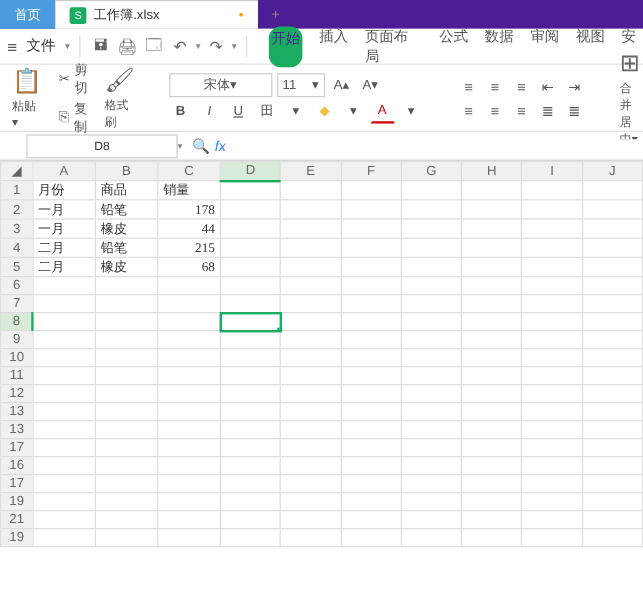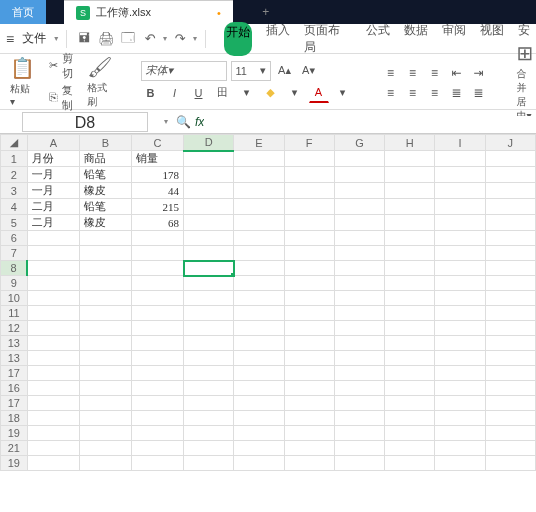--- a/index.html
+++ b/index.html
@@ -1,45 +1,45 @@
 <!DOCTYPE html>
 <html><head>
 <meta charset="utf-8">
 <style>
 * { margin: 0; padding: 0; box-sizing: border-box; font-family: "Microsoft YaHei", Arial, sans-serif; }
 body { background: #fff; font-size: 12px; color: #333; width: 536px; height: 512px; overflow: hidden; }
-.tabs { display: flex; background: #0f172a; height: 24px; align-items: stretch; gap: 18px; }
+.tabs { display: flex; background: #4c1d95; height: 24px; align-items: stretch; }
 .tab { display: flex; align-items: center; padding: 0 12px; font-size: 11px; gap: 6px; }
 .tab-home { background: #4b9be0; color: #fff; }
 .tab-file { background: #fff; color: #333; border-top: 1px solid #ccc; }
 .tab-file .badge { width: 14px; height: 14px; background: #1aad62; border-radius: 2px; color:#fff; font-size:9px; line-height:14px; text-align:center;}
 .tab-file .dot { color: #ff9800; margin-left: 60px; }
 .tab-plus { width: 30px; display:flex; align-items:center; justify-content:center; color:#888; }
 .toolbar1 { display:flex; align-items:center; height: 30px; background:#fff; border-bottom:1px solid #ddd; padding: 0 6px; gap:4px; }
 .menu-icon { font-size: 14px; color:#555; }
 .file-btn { font-size: 12px; padding: 0 4px; }
 .dropdown { font-size: 8px; color:#888; }
 .tb-icon { width: 18px; height:18px; display:inline-flex; align-items:center; justify-content:center; color:#666; font-size:13px; }
 .sep { width:1px; height:18px; background:#ddd; margin:0 4px; }
 .ribbon-tabs { display:flex; gap: 14px; margin-left: 10px; font-size:12px; }
 .rtab { color:#555; }
-.rtab.active { background:#1aad62; color:#000000; padding: 2px 2px; border-radius: 10px; }
+.rtab.active { background:#1aad62; color:#4c1d95; padding: 2px 2px; border-radius: 10px; }
 .ribbon { display:flex; height:56px; border-bottom:1px solid #ddd; background:#fff; padding: 4px 6px; gap:6px; }
 .grp { display:flex; flex-direction:column; align-items:center; justify-content:center; gap:2px; padding:0 4px;}
 .grp-row { display:flex; gap:4px; align-items:center; font-size:11px; color:#555; }
 .big-icon { font-size:20px; color:#666; }
 .small-label { font-size:10px; color:#555; }
-.font-select { border:1px solid #ccc; height:20px; width:86px; font-size:11px; padding:0 4px; display:flex; align-items:center; justify-content:flex-start; background:#fff;font-style:italic;}
+.font-select { border:1px solid #ccc; height:20px; width:86px; font-size:11px; padding:0 4px; display:flex; align-items:center; justify-content:center; background:#fff;}
 .size-select { border:1px solid #ccc; height:20px; width:40px; font-size:11px; padding:0 4px; display:flex; align-items:center; justify-content:space-between; background:#fff;}
 .fmt-btn { width:20px; height:20px; display:inline-flex; align-items:center; justify-content:center; color:#555; border:1px solid transparent; }
 .align-grid { display:grid; grid-template-columns: repeat(5,20px); grid-template-rows: repeat(2,18px); gap:2px;}
 .formula-bar { display:flex; align-items:center; height:24px; border-bottom:1px solid #ccc; background:#fff; }
-.name-box { width:126px; height:20px; border:1px solid #ccc; margin:0 16px 0 22px; text-align:center; font-size:16px; line-height:20px;}
+.name-box { width:126px; height:20px; border:1px solid #ccc; margin:0 0 0 22px; text-align:center; font-size:10px; line-height:20px;}
 .fx-area { display:flex; align-items:center; gap:4px; margin-left:8px;}
-.fx-icon { color:#14532d; font-style:italic; }
+.fx-icon { color:#3b82f6; font-style:italic; }
 .formula-input { flex:1; border:none; outline:none; font-size:11px; padding:0 6px;}
 .sheet { border-collapse:collapse; table-layout:fixed; }
 .sheet th, .sheet td { border:1px solid #ddd; font-size:11px; font-weight:normal; height:15px; overflow:hidden; white-space:nowrap; }
 .sheet thead th { background:#f0f0f0; color:#666; text-align:center; height:16px; }
 .sheet thead th.col-D { background:#d8ead8; border-bottom: 2px solid #1aad62;}
 .corner { width:28px; background:#f0f0f0;}
 .rowhdr { width:28px; background:#f0f0f0; text-align:center; color:#666;}
 .rowhdr.sel { background:#d8ead8; border-right: 2px solid #1aad62;}
 td.cell { padding: 0 4px; text-align:left; }
 td.cell.num { text-align:right;font-family:Liberation Serif, serif; }
@@ -412,33 +412,20 @@
         <td class="cell"></td>
         <td class="cell"></td>
         <td class="cell"></td>
         <td class="cell"></td>
         <td class="cell"></td>
         <td class="cell"></td>
         <td class="cell"></td>
         <td class="cell"></td>
       </tr>
       <tr>
-        <td class="rowhdr">18</td>
-        <td class="cell"></td>
-        <td class="cell"></td>
-        <td class="cell"></td>
-        <td class="cell"></td>
-        <td class="cell"></td>
-        <td class="cell"></td>
-        <td class="cell"></td>
-        <td class="cell"></td>
-        <td class="cell"></td>
-        <td class="cell"></td>
-      </tr>
-      <tr>
         <td class="rowhdr">19</td>
         <td class="cell"></td>
         <td class="cell"></td>
         <td class="cell"></td>
         <td class="cell"></td>
         <td class="cell"></td>
         <td class="cell"></td>
         <td class="cell"></td>
         <td class="cell"></td>
         <td class="cell"></td>

